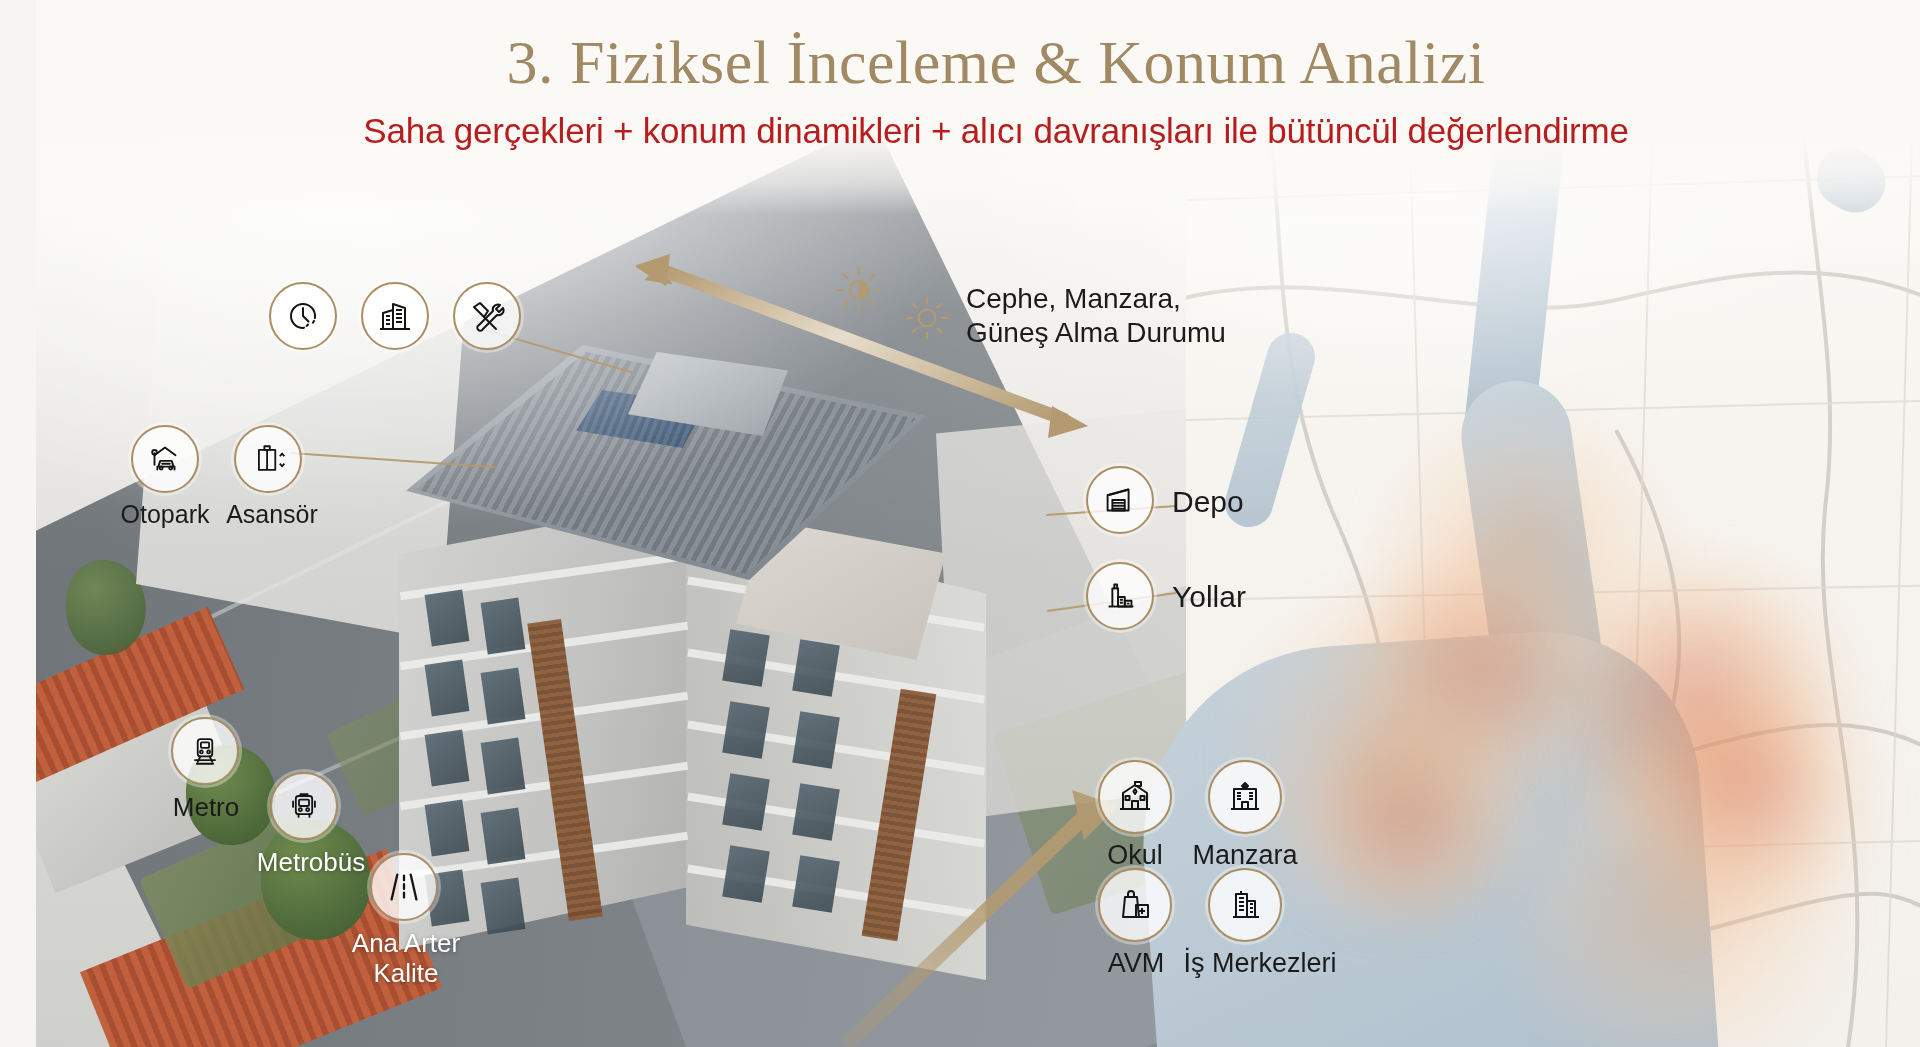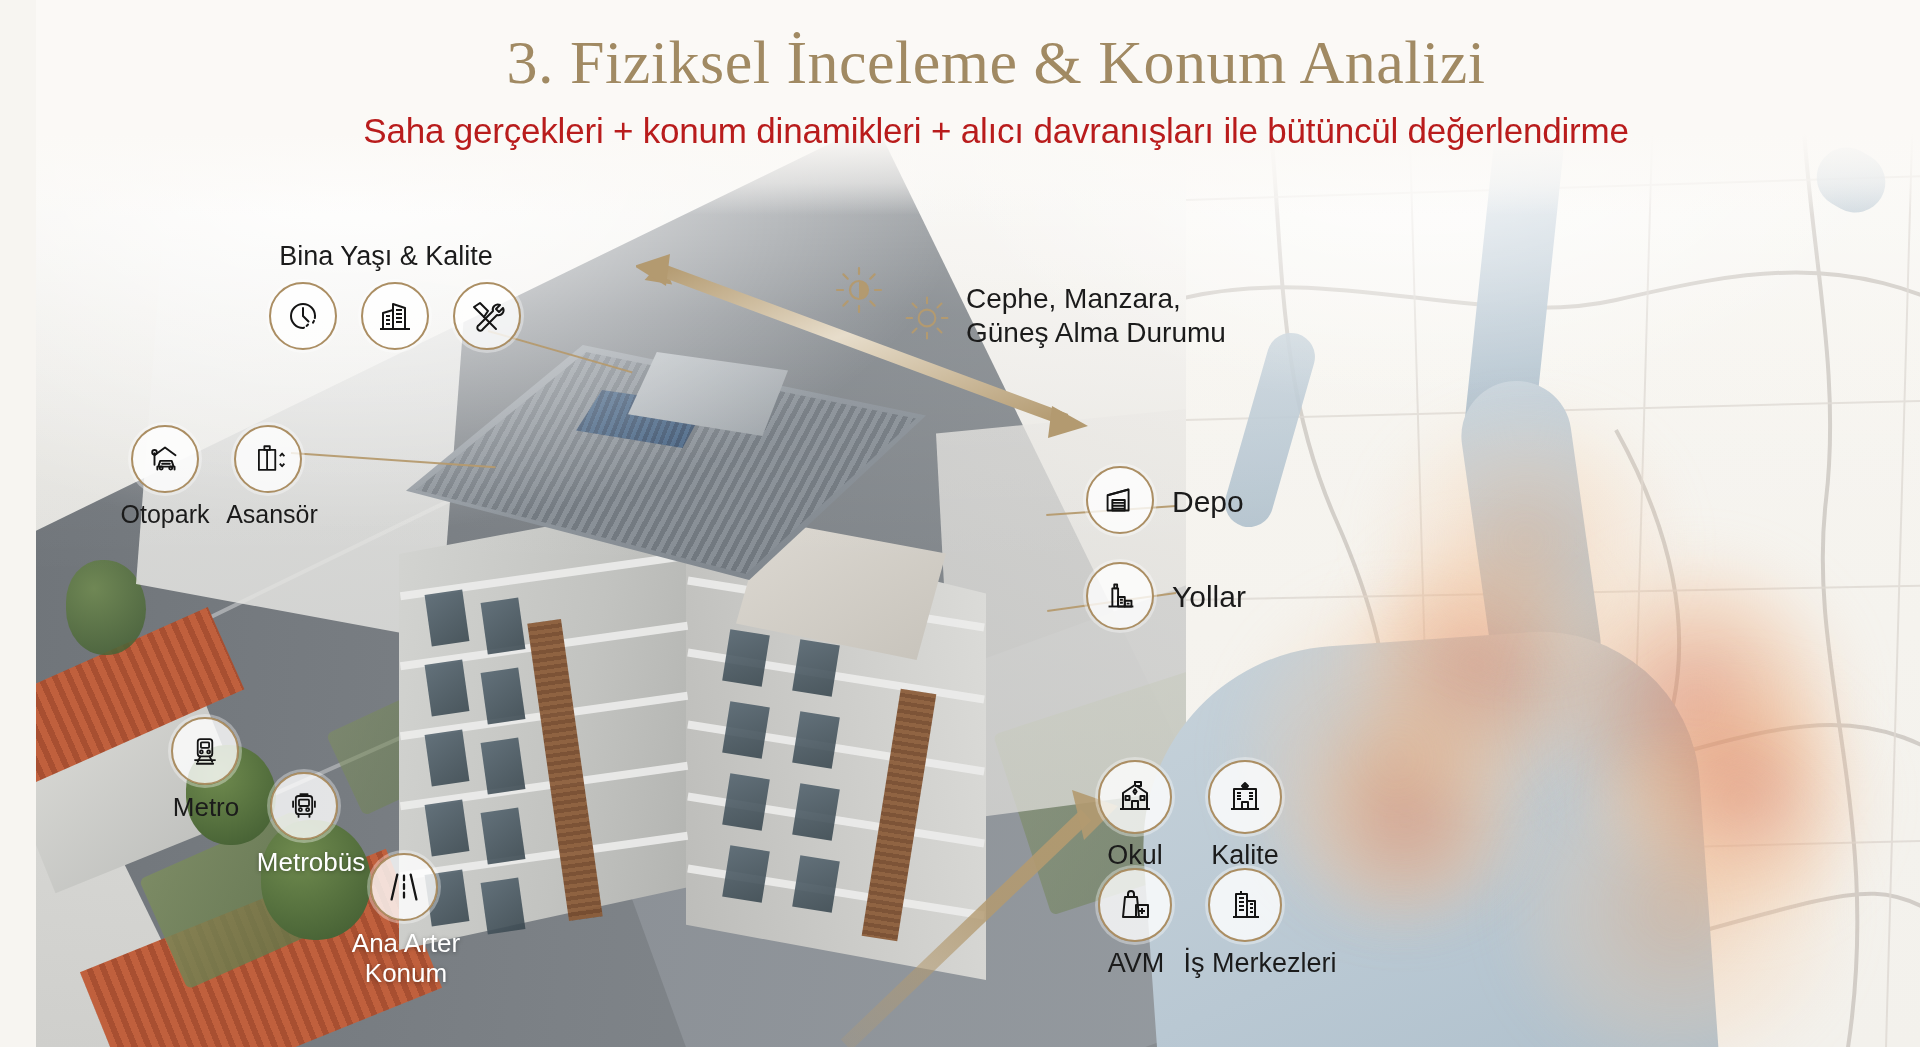--- a/index.html
+++ b/index.html
@@ -302,21 +302,20 @@
       <linearGradient id="gArrow2" x1="0" y1="1" x2="1" y2="0">
         <stop offset="0%" stop-color="#b39a70" stop-opacity=".25"></stop>
         <stop offset="60%" stop-color="#b39a70" stop-opacity=".85"></stop>
         <stop offset="100%" stop-color="#b39a70" stop-opacity=".95"></stop>
       </linearGradient>
     </defs>
     <path d="M10 285 L250 55" stroke="url(#gArrow2)" stroke-width="15" fill="none"></path>
     <path d="M236 30 L282 46 L248 80 Z" fill="#b39a70" opacity=".9"></path>
   </svg>
 
-  <div class="group-title" style="left:180px; top:240px; width:340px;">Bina Yaşı &amp; Kalite</div>
 
   <div class="badge" style="left:233px; top:282px; width:68px; height:68px;">
     <svg width="40" height="40" viewBox="0 0 40 40" fill="none" stroke="#141414" stroke-width="2" stroke-linecap="round">
       <path d="M32 20a12 12 0 1 0-12 12"></path>
       <path d="M32 20a12 12 0 0 1-3.5 8.5" stroke-dasharray="2 3"></path>
       <path d="M25 28.5A12 12 0 0 1 20 32" stroke-dasharray="2 3"></path>
       <path d="M20 12v8l5.5 5.5"></path>
     </svg>
   </div>
 
@@ -424,21 +423,21 @@
   <div class="lbl light" style="left:212px; top:847px; width:126px; font-size:26px;">Metrobüs</div>
 
   <div class="badge" style="left:334px; top:853px; width:68px; height:68px;">
     <svg width="42" height="42" viewBox="0 0 44 44" fill="none" stroke="#141414" stroke-width="2.4" stroke-linecap="round">
       <path d="M15 9L9 35"></path>
       <path d="M29 9l6 26"></path>
       <path d="M22 10v5M22 19v5M22 28v5"></path>
     </svg>
   </div>
   <div class="lbl light" style="left:300px; top:928px; width:140px; font-size:26px;">Ana Arter
-Konum</div>
+Kalite</div>
 
   <div class="badge" style="left:1062px; top:760px; width:74px; height:74px;">
     <svg width="44" height="44" viewBox="0 0 44 44" fill="none" stroke="#141414" stroke-width="2" stroke-linejoin="round">
       <path d="M22 6v4"></path>
         <path d="M22 7h6v4h-6"></path>
       <path d="M10 34V18l12-8 12 8v16z"></path>
       <path d="M7 34h30"></path>
       <path d="M19 34v-8h6v8"></path>
       <path d="M22 14l1.6 2.5L22 19l-1.6-2.5z"></path>
       <rect x="12.5" y="21" width="4" height="4"></rect>
@@ -450,21 +449,21 @@
   <div class="badge" style="left:1172px; top:760px; width:74px; height:74px;">
     <svg width="44" height="44" viewBox="0 0 44 44" fill="none" stroke="#141414" stroke-width="2" stroke-linejoin="round">
       <path d="M11 34V14h22v20z"></path>
       <path d="M8 34h28"></path>
       <path d="M22 8l3 3-3 3-3-3z"></path>
       <path d="M22 9v5M19.5 11.5h5"></path>
       <path d="M14 18h4M14 21h4M14 24h4M26 18h4M26 21h4M26 24h4"></path>
       <path d="M19 34v-7h6v7"></path>
     </svg>
   </div>
-  <div class="lbl" style="left:1148px; top:840px; width:122px; font-size:27px;">Kalite</div>
+  <div class="lbl" style="left:1148px; top:840px; width:122px; font-size:27px;">Manzara</div>
 
   <div class="badge" style="left:1062px; top:868px; width:74px; height:74px;">
     <svg width="44" height="44" viewBox="0 0 44 44" fill="none" stroke="#141414" stroke-width="2" stroke-linejoin="round">
       <path d="M12 14h12l2 20H10z"></path>
       <path d="M15 14v-3a3 3 0 0 1 6 0v3"></path>
       <rect x="23" y="22" width="12" height="12"></rect>
       <path d="M29 25v6M26 28h6"></path>
     </svg>
   </div>
   <div class="lbl" style="left:1055px; top:948px; width:90px; font-size:27px;">AVM</div>

